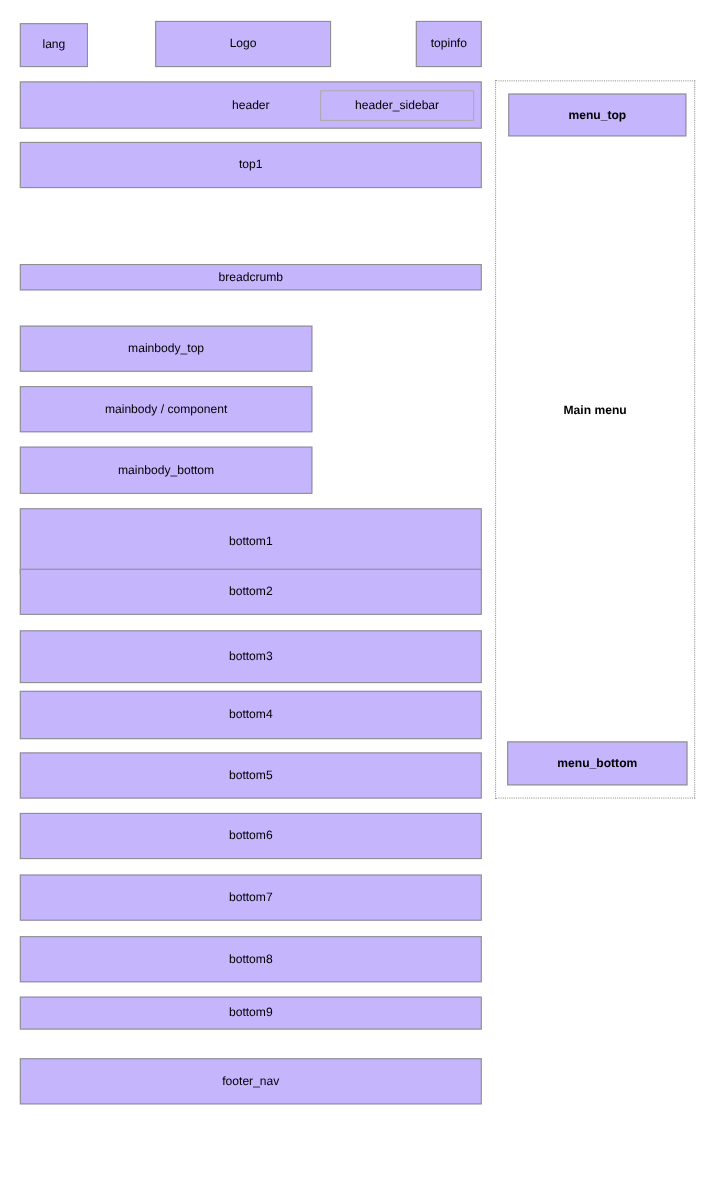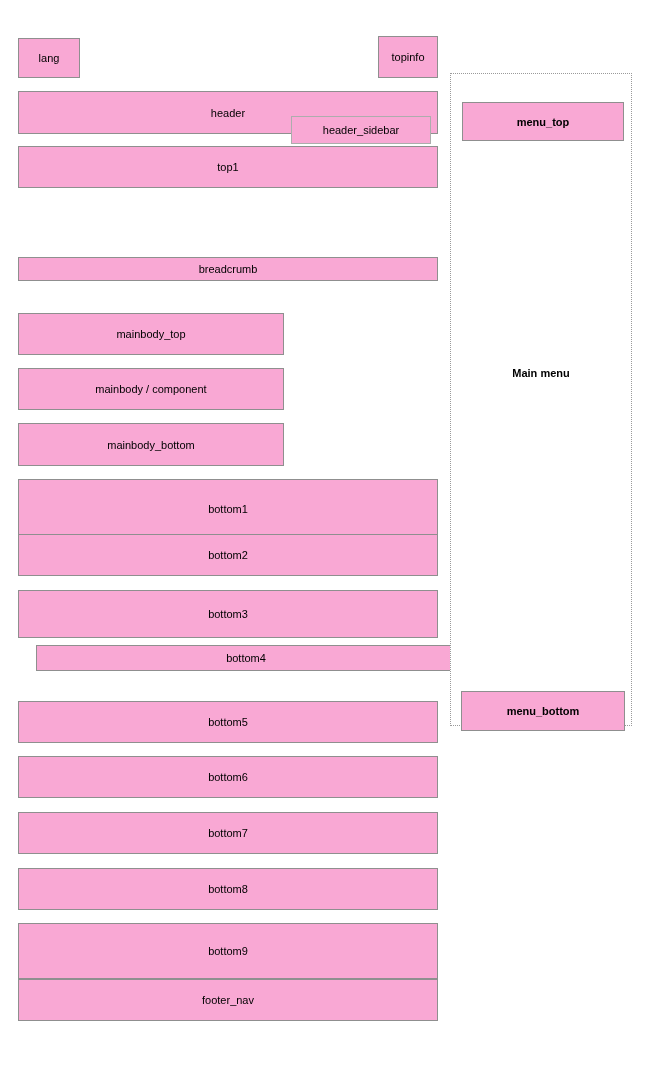--- a/index.html
+++ b/index.html
@@ -14,26 +14,25 @@
     background: var(--background, #ffffff);
     font-family: "Liberation Sans", sans-serif;
     font-size: 11px;
     color: var(--text, #000000);
     overflow: hidden;
   }
   .box {
     position: absolute;
     box-sizing: border-box;
     border: 1px solid var(--border, #8f8f8f);
-    background: #f9a8d4;
+    background: #c4b5fd;
     display: flex;
     align-items: center;
     justify-content: center;
     text-align: center;
-    margin-top: 17px;
   }
   .box span {
     display: inline-block;
     padding: 0 4px;
     white-space: nowrap;
   }
   .box-light {
     border-color: var(--border-light, #adadad);
   }
   .menu-area {
@@ -55,20 +54,23 @@
     text-align: center;
   }
 </style>
 </head>
 <body>
 
 <div class="canvas">
 
   <div class="box" style="left:18px;top:21px;width:62px;height:40px">
     <span>lang</span>
+  </div>
+  <div class="box" style="left:141px;top:19px;width:160px;height:42px">
+    <span>Logo</span>
   </div>
   <div class="box" style="left:378px;top:19px;width:60px;height:42px">
     <span>topinfo</span>
   </div>
 
   <div class="box" style="left:18px;top:74px;width:420px;height:43px">
     <span>header</span>
     <div class="box box-light" style="left:272px;top:7px;width:140px;height:28px">
       <span>header_sidebar</span>
     </div>
@@ -94,36 +96,36 @@
 
   <div class="box" style="left:18px;top:462px;width:420px;height:60px">
     <span>bottom1</span>
   </div>
   <div class="box" style="left:18px;top:517px;width:420px;height:42px">
     <span>bottom2</span>
   </div>
   <div class="box" style="left:18px;top:573px;width:420px;height:48px">
     <span>bottom3</span>
   </div>
-  <div class="box" style="left:36px;top:628px;width:420px;height:26px">
+  <div class="box" style="left:18px;top:628px;width:420px;height:44px">
     <span>bottom4</span>
   </div>
   <div class="box" style="left:18px;top:684px;width:420px;height:42px">
     <span>bottom5</span>
   </div>
   <div class="box" style="left:18px;top:739px;width:420px;height:42px">
     <span>bottom6</span>
   </div>
   <div class="box" style="left:18px;top:795px;width:420px;height:42px">
     <span>bottom7</span>
   </div>
   <div class="box" style="left:18px;top:851px;width:420px;height:42px">
     <span>bottom8</span>
   </div>
-  <div class="box" style="left:18px;top:906px;width:420px;height:56px">
+  <div class="box" style="left:18px;top:906px;width:420px;height:30px">
     <span>bottom9</span>
   </div>
 
   <div class="box" style="left:18px;top:962px;width:420px;height:42px">
     <span>footer_nav</span>
   </div>
 
   <div class="menu-area" style="left:450px;top:73px;width:182px;height:653px">
     <div class="box" style="left:11px;top:11px;width:162px;height:39px">
       <span>menu_top</span>

